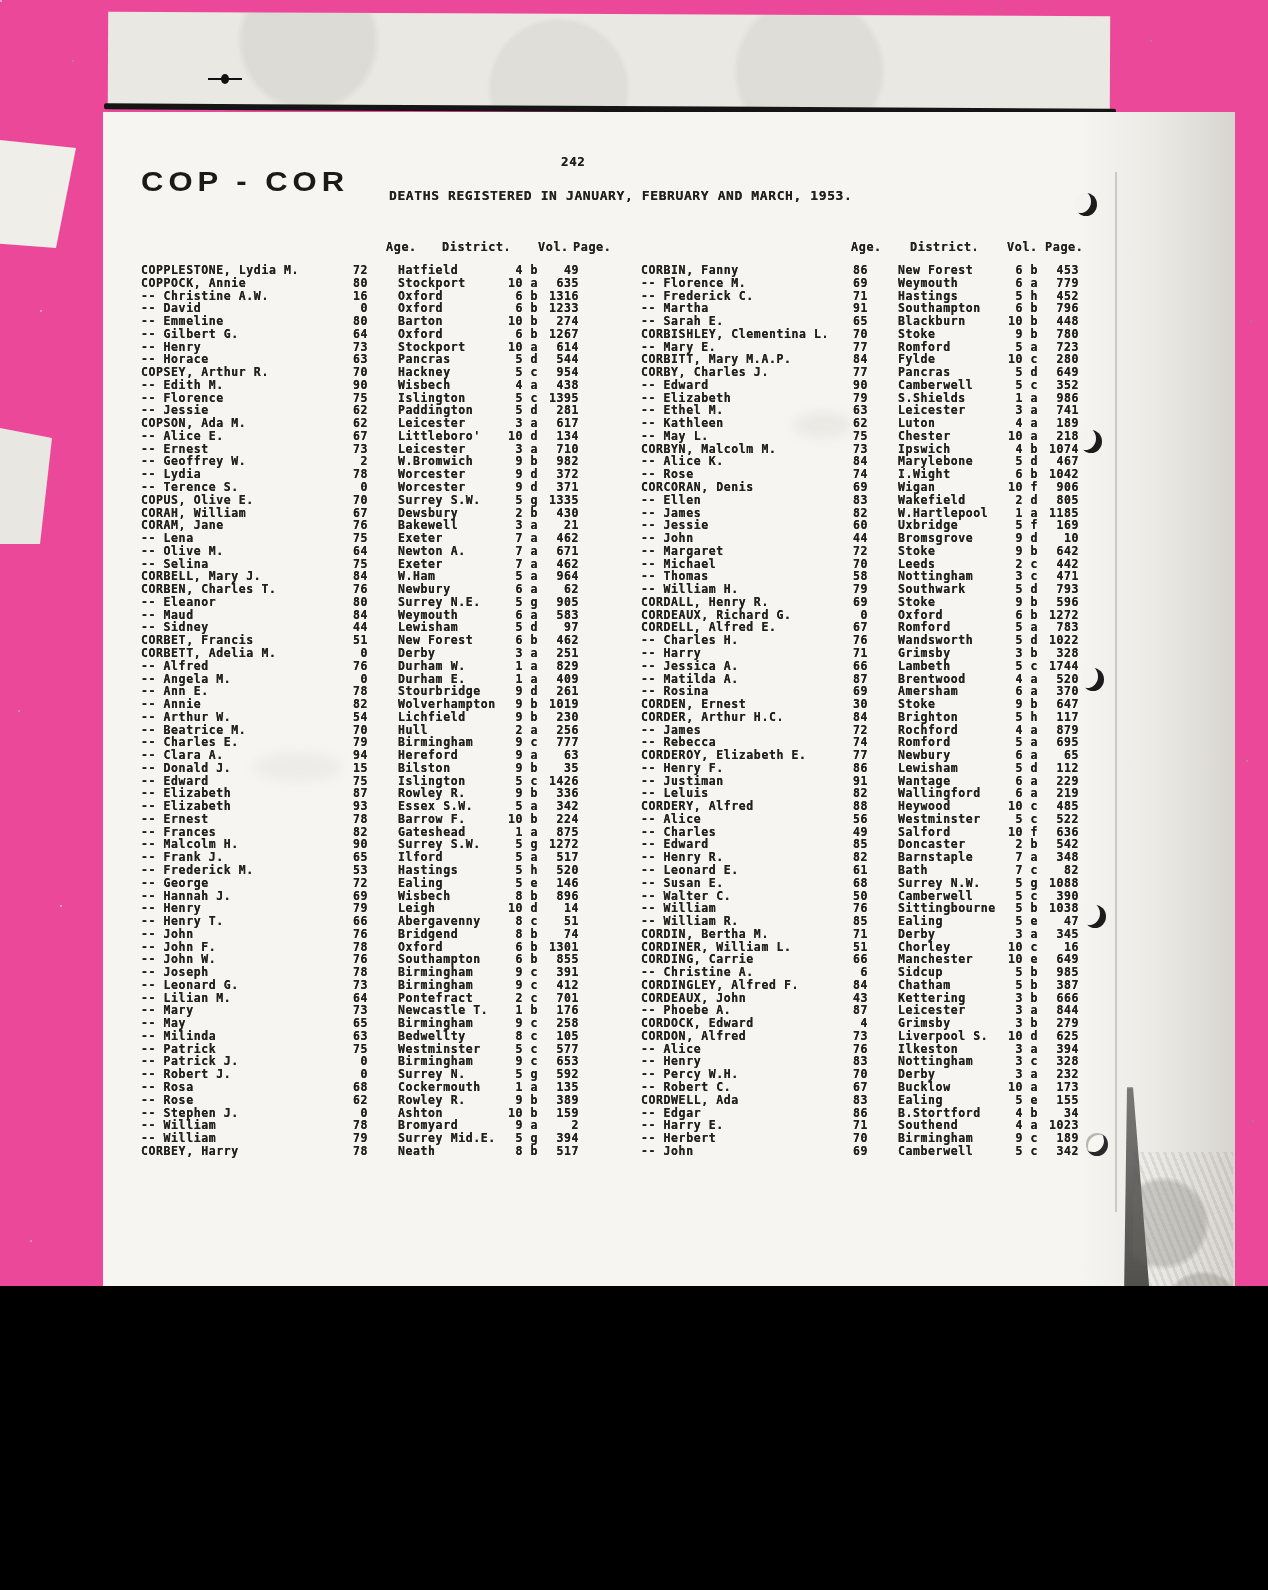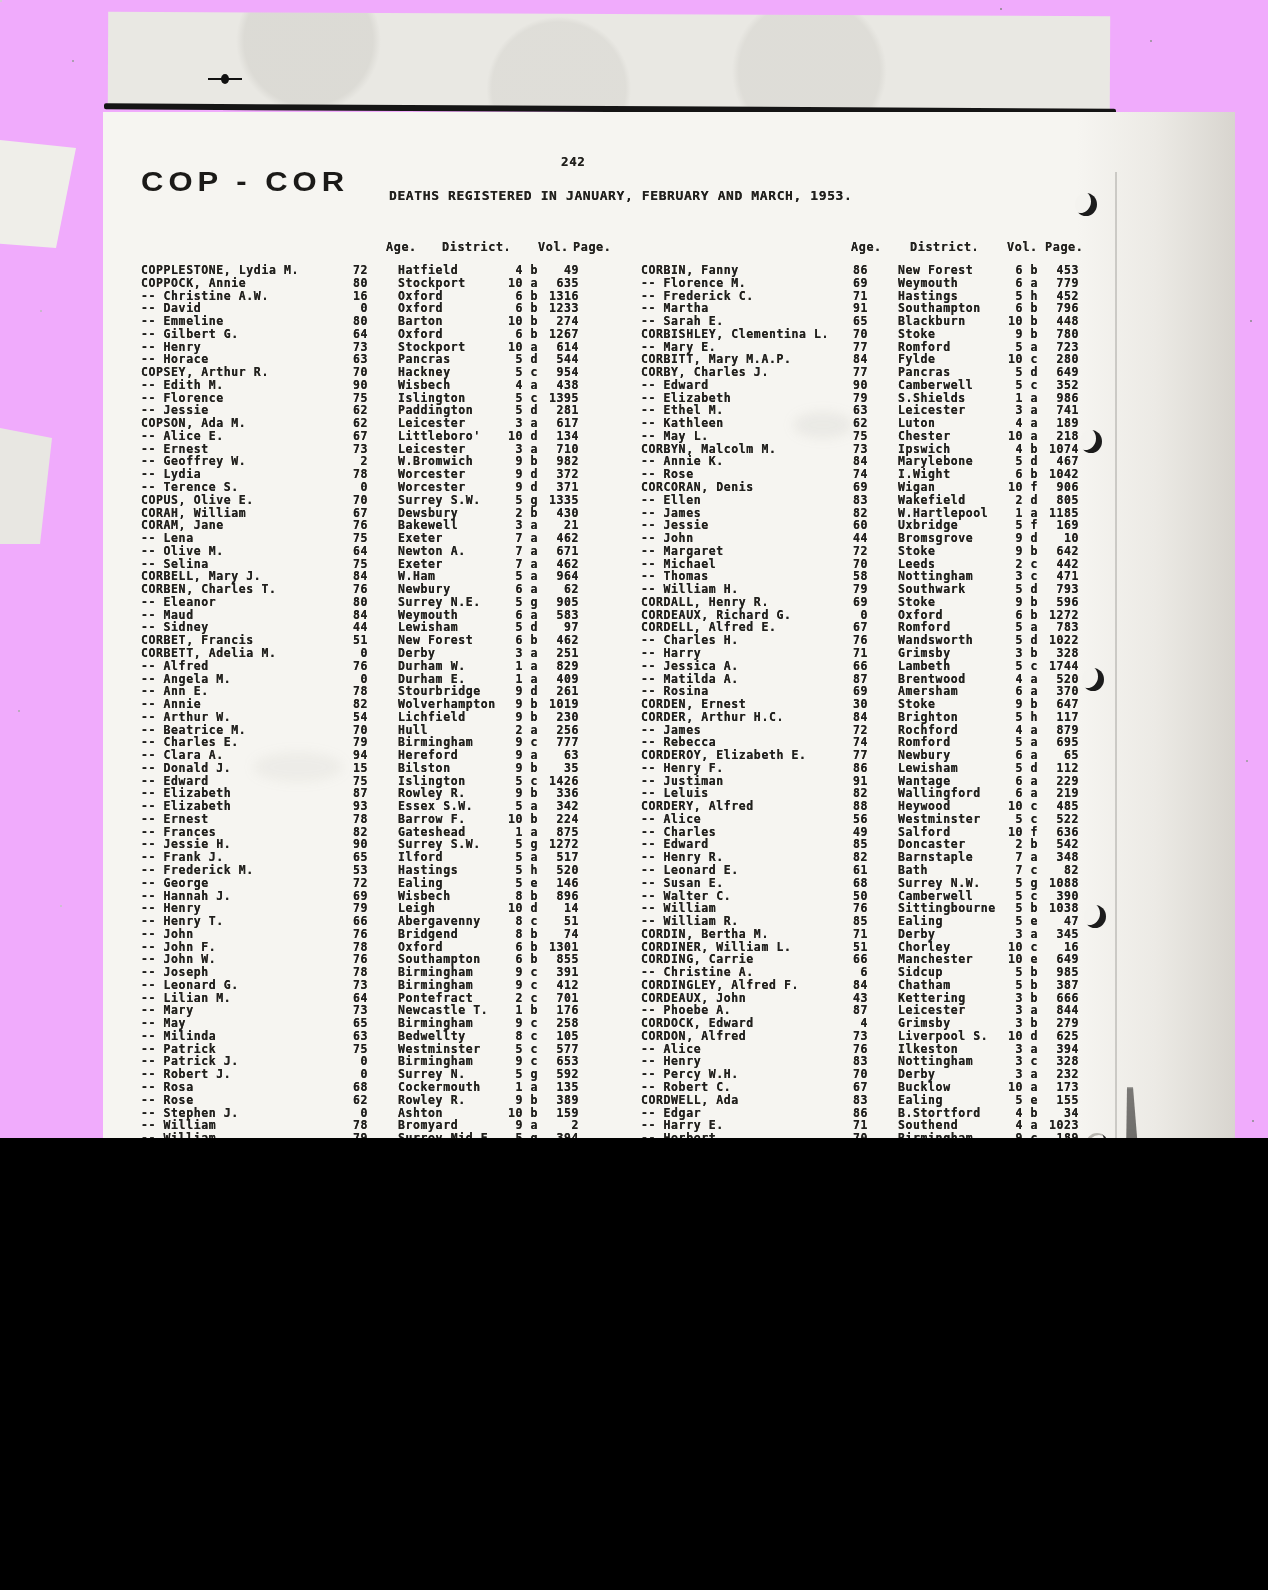--- a/index.html
+++ b/index.html
@@ -1,16 +1,16 @@
 <!DOCTYPE html>
 <html><head>
 <meta charset="utf-8">
 <style>
   html,body{margin:0;padding:0;background:#000;}
-  .scan{position:relative;width:1268px;height:1138px;background:#f0abfc;overflow:hidden;
+  .scan{position:relative;width:1268px;height:1286px;background:#ec4899;overflow:hidden;
         font-family:"DejaVu Sans Mono","Liberation Mono",monospace;}
   
   .speckles{position:absolute;left:0;top:0;width:2px;height:2px;background:#cfcfcf;border-radius:50%;
     box-shadow: 40px 310px 0 #bbb, 72px 60px 0 #999, 210px 380px 0 #ccc, 18px 710px 0 #aaa,
       60px 905px 0 #c5c5c5, 30px 1240px 0 #b0b0b0, 85px 1435px 0 #999, 1250px 320px 0 #888,
       1246px 760px 0 #9a9a9a, 1252px 1120px 0 #8a8a8a, 640px 1560px 0 #777, 905px 1555px 0 #808080,
       455px 1575px 0 #6f6f6f, 1150px 40px 0 #909090, 1000px 8px 0 #858585;}
   
   .top-band{position:absolute;left:108px;top:14px;width:1002px;height:94px;background:#e9e8e3;
     transform:rotate(.25deg);
@@ -454,21 +454,21 @@
         </div>
         <div class="row">
           <span class="c-name">-- Frances</span>
           <span class="c-age">82</span>
           <span></span>
           <span class="c-district">Gateshead</span>
           <span class="c-vol">1 a</span>
           <span class="c-page">875</span>
         </div>
         <div class="row">
-          <span class="c-name">-- Jessie H.</span>
+          <span class="c-name">-- Malcolm H.</span>
           <span class="c-age">90</span>
           <span></span>
           <span class="c-district">Surrey S.W.</span>
           <span class="c-vol">5 g</span>
           <span class="c-page">1272</span>
         </div>
         <div class="row">
           <span class="c-name">-- Frank J.</span>
           <span class="c-age">65</span>
           <span></span>
@@ -776,21 +776,21 @@
         </div>
         <div class="row">
           <span class="c-name">CORBYN, Malcolm M.</span>
           <span class="c-age">73</span>
           <span></span>
           <span class="c-district">Ipswich</span>
           <span class="c-vol">4 b</span>
           <span class="c-page">1074</span>
         </div>
         <div class="row">
-          <span class="c-name">-- Annie K.</span>
+          <span class="c-name">-- Alice K.</span>
           <span class="c-age">84</span>
           <span></span>
           <span class="c-district">Marylebone</span>
           <span class="c-vol">5 d</span>
           <span class="c-page">467</span>
         </div>
         <div class="row">
           <span class="c-name">-- Rose</span>
           <span class="c-age">74</span>
           <span></span>

